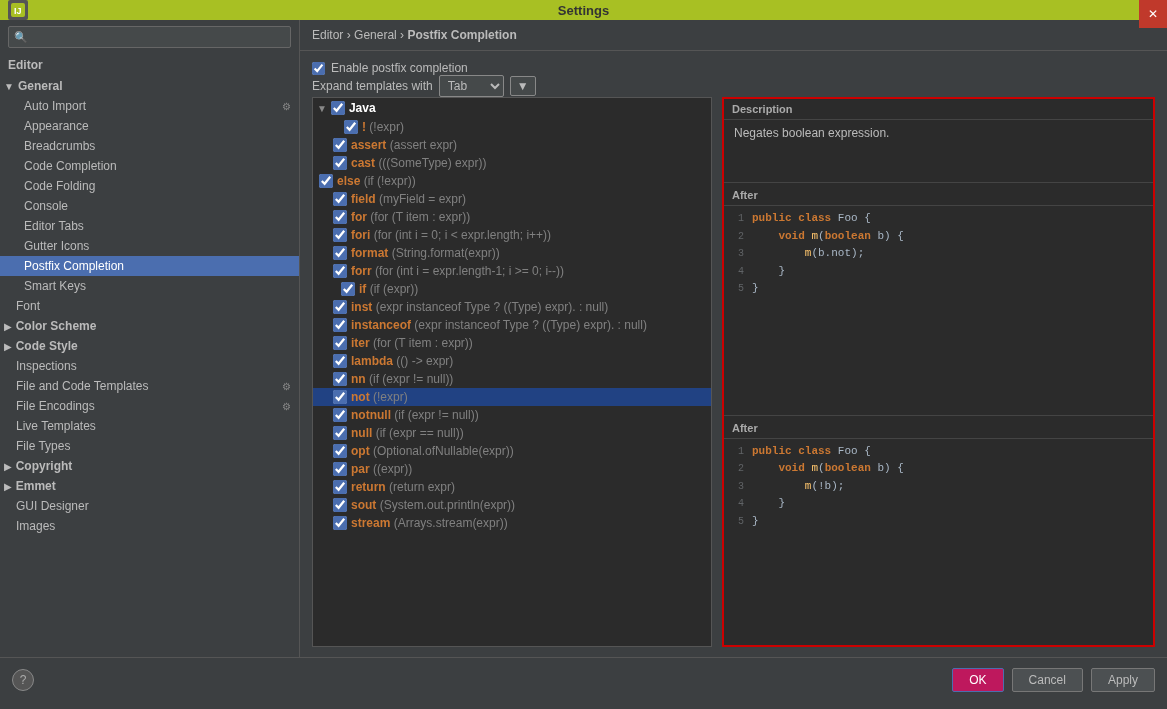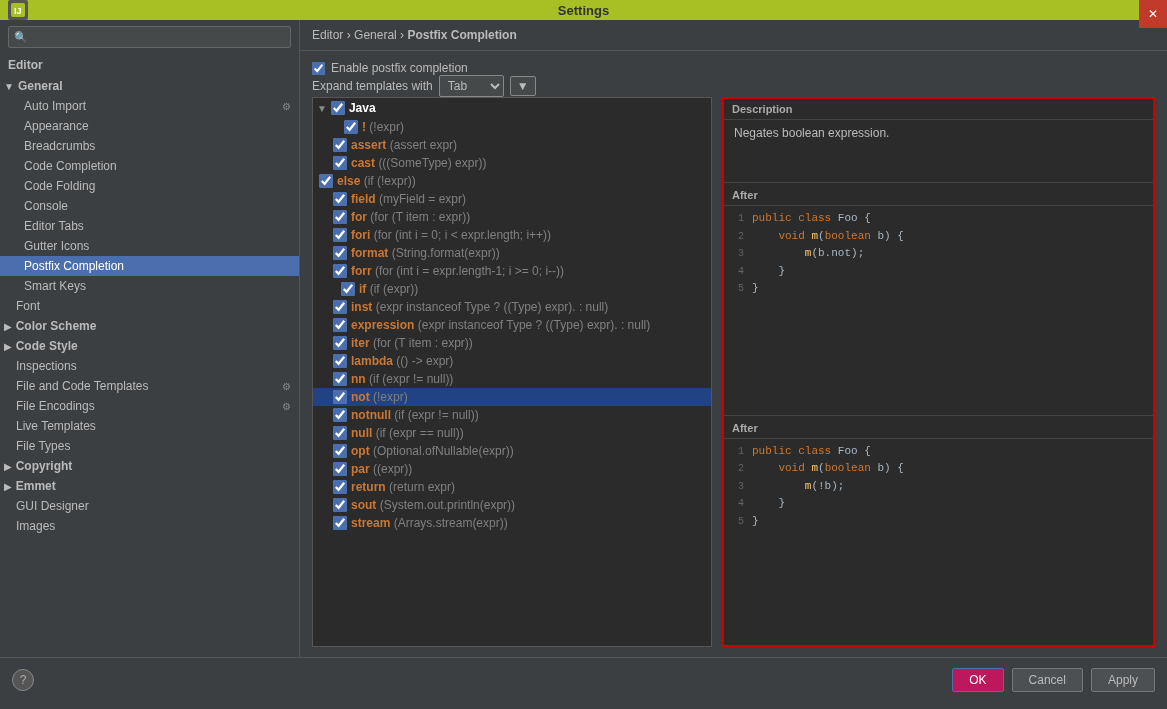--- a/index.html
+++ b/index.html
@@ -274,21 +274,21 @@
     }
     .code-line .ln {
       color: #606366;
       width: 16px;
       text-align: right;
       margin-right: 8px;
       flex-shrink: 0;
       font-size: 10px;
     }
     .code-line .code-text { color: #a9b7c6; }
-    .code-kw { color: #cc7832; font-weight: normal; }
+    .code-kw { color: #cc7832; font-weight: bold; }
     .code-fn { color: #ffc66d; }
 
     .section-divider {
       height: 1px;
       background: #444;
       margin: 2px 0;
     }
 
     
     .bottom-bar {
@@ -522,21 +522,21 @@
           <div class="tree-item" style="padding-left:28px">
             <input type="checkbox" class="cb" checked="" style="">
             <span class="item-text"><span class="keyword">if</span> <span class="hint">(if (expr))</span></span>
           </div>
           <div class="tree-item" style="padding-left:20px">
             <input type="checkbox" class="cb" checked="" style="">
             <span class="item-text"><span class="keyword">inst</span> <span class="hint">(expr instanceof Type ? ((Type) expr). : null)</span></span>
           </div>
           <div class="tree-item" style="padding-left:20px">
             <input type="checkbox" class="cb" checked="" style="">
-            <span class="item-text"><span class="keyword">expression</span> <span class="hint">(expr instanceof Type ? ((Type) expr). : null)</span></span>
+            <span class="item-text"><span class="keyword">instanceof</span> <span class="hint">(expr instanceof Type ? ((Type) expr). : null)</span></span>
           </div>
           <div class="tree-item" style="padding-left:20px">
             <input type="checkbox" class="cb" checked="" style="">
             <span class="item-text"><span class="keyword">iter</span> <span class="hint">(for (T item : expr))</span></span>
           </div>
           <div class="tree-item" style="padding-left:20px">
             <input type="checkbox" class="cb" checked="" style="">
             <span class="item-text"><span class="keyword">lambda</span> <span class="hint">(() -&gt; expr)</span></span>
           </div>
           <div class="tree-item" style="padding-left:20px">

